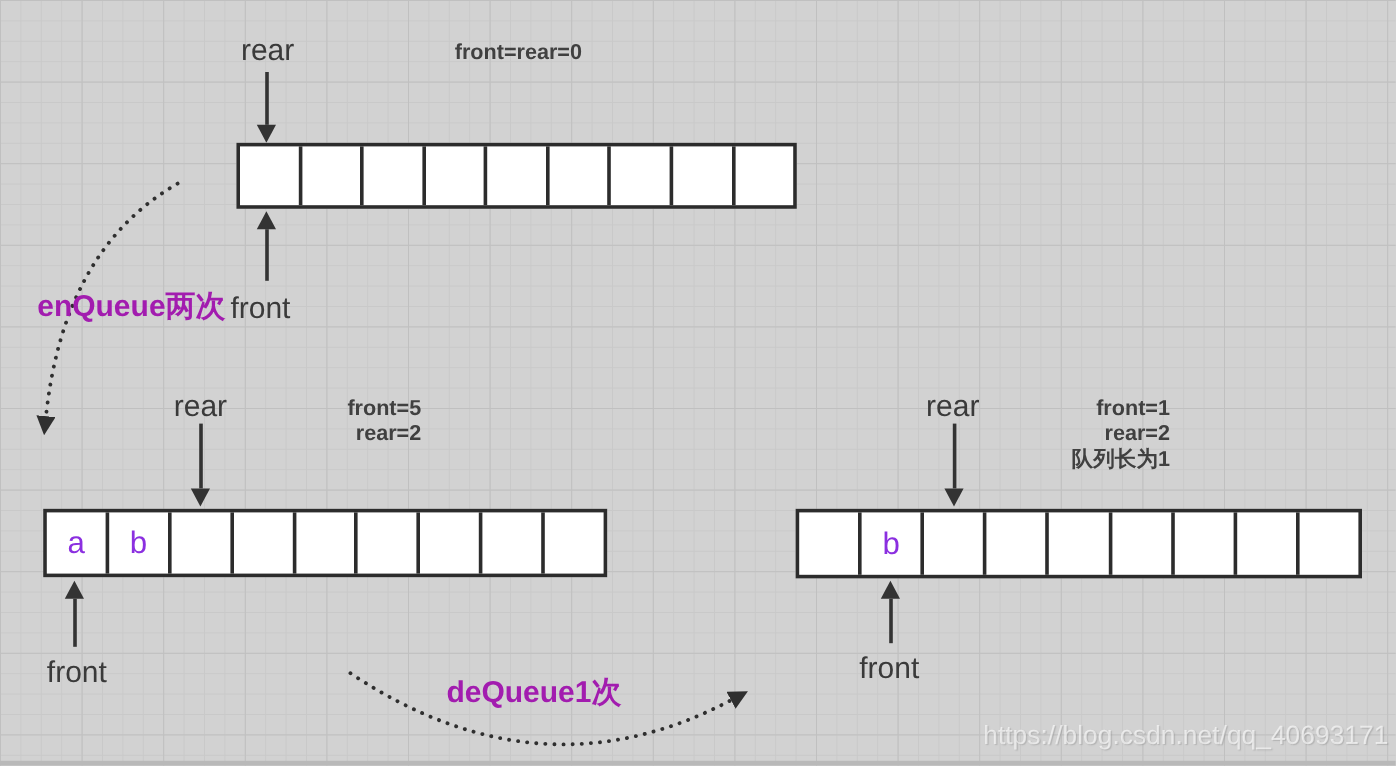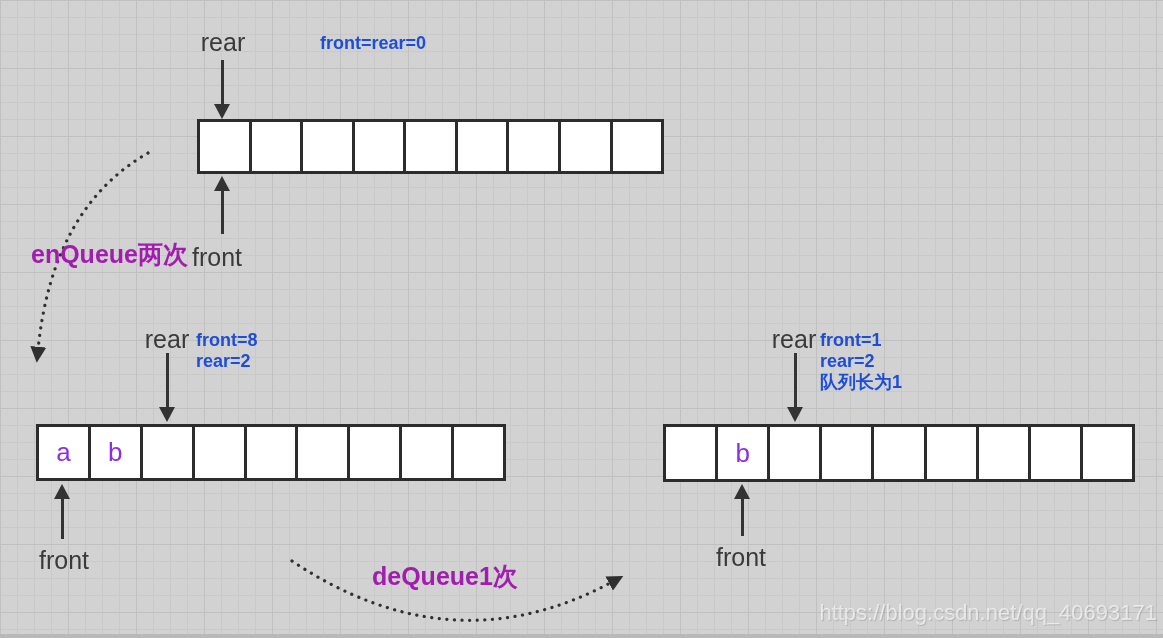--- a/index.html
+++ b/index.html
@@ -57,22 +57,22 @@
   }
   .head-up {
     width: 0; height: 0;
     border-left: 8px solid transparent;
     border-right: 8px solid transparent;
     border-bottom: 15px solid #333;
   }
 
   .note {
     position: absolute;
-    text-align: left;
-    color: #1d4ed8;
+    text-align: right;
+    color: #404040;
     font-weight: bold;
     font-size: 18px;
     line-height: 21px;
     white-space: nowrap;
   }
   .op-label {
     position: absolute;
     color: #a21caf;
     font-weight: bold;
     font-size: 25px;
@@ -155,21 +155,21 @@
 <div class="ptr-label s1-front-label">front</div>
 
 <div class="op-label op-enqueue">enQueue两次</div>
 
 <div class="ptr-label s2-rear-label">rear</div>
 <div class="v-arrow s2-rear-arrow">
   <div class="shaft"></div>
   <div class="head-down"></div>
 </div>
 <div class="note s2-note">
-  <div>front=8</div>
+  <div>front=5</div>
   <div>rear=2</div>
 </div>
 <div class="queue s2-queue">
   <div class="cell">a</div>
   <div class="cell">b</div>
   <div class="cell"></div>
   <div class="cell"></div>
   <div class="cell"></div>
   <div class="cell"></div>
   <div class="cell"></div>

